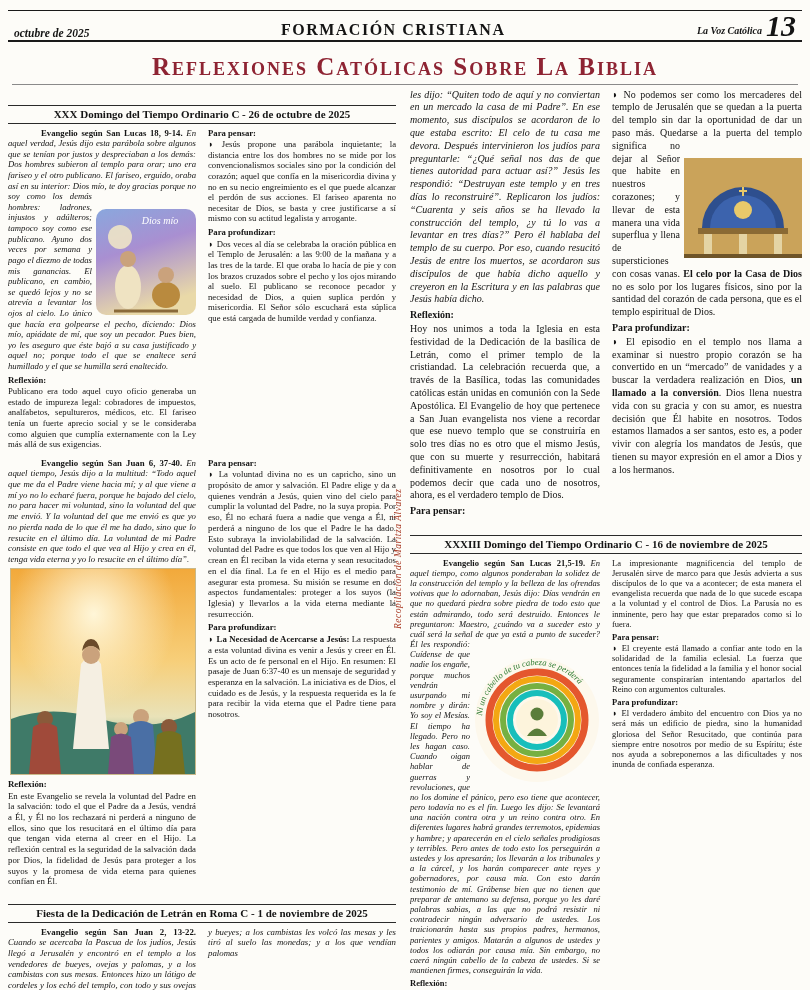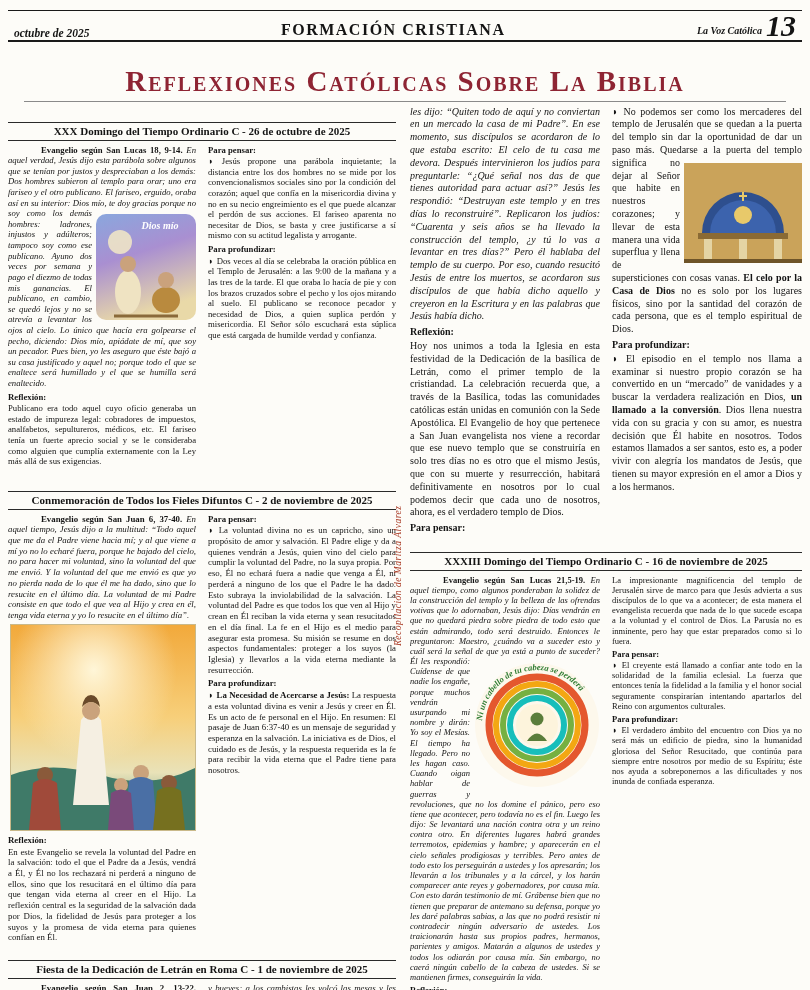--- a/index.html
+++ b/index.html
@@ -15,22 +15,22 @@
     border-top:1.5px solid #1a1a1a;border-bottom:2.5px solid #1a1a1a;
     padding:3px 6px 1px;
   }
   .mh-date{font-style:italic;font-weight:bold;font-size:11.5px;}
   .mh-section{font-weight:bold;font-size:16px;letter-spacing:1.5px;}
   .mh-right{display:flex;align-items:flex-end;gap:4px;}
   .mh-pub{font-style:italic;font-weight:bold;font-size:10px;padding-bottom:3px;}
   .mh-page{font-size:30px;font-style:italic;font-weight:bold;line-height:0.82;}
   
   .main-title{
-    margin:16px;text-align:center;color:#8e2433;
-    font-variant:small-caps;font-weight:bold;font-size:29px;letter-spacing:2px;
+    margin:4px;text-align:center;color:#8e2433;
+    font-variant:small-caps;font-weight:bold;font-size:25px;letter-spacing:2px;
     padding:7px 0 3px;border-bottom:1px solid #8a8a8a;margin-bottom:4px;
   }
   
   .content{position:relative;display:flex;gap:14px;}
   .half{width:390px;}
   .half.right{width:394px;}
   .sec-header{
     border-top:1px solid #2a2a2a;border-bottom:1px solid #2a2a2a;
     text-align:center;font-weight:bold;font-size:11px;
     padding:2.5px 0;margin:16px 0 4px;
@@ -44,21 +44,21 @@
   .h-c{height:66px;font-size:8.8px;}
   .h-rt{height:430px;font-size:10px;line-height:1.28;}
   .h-d{height:440px;font-size:8.5px;line-height:1.2;}
   .cols p{margin:0 0 2px;}
   .gtitle{font-weight:bold;padding-left:33px;}
   .gtext i{font-style:italic;}
   .label{font-weight:bold;margin:3px 0 1px !important;}
   .bullet{font-weight:bold;padding-right:1px;}
   .bold-inline{font-weight:bold;}
   
-  .fimg{float:right;margin:6px 0 2px 4px;font-weight:bold;}
+  .fimg{float:right;margin:18px 0 2px 4px;}
   .fimg svg{display:block;}
   .bimg{display:block;width:184px;margin:3px auto 4px;}
   .bimg svg{display:block;border:1px solid #c9b98a;}
   
   .vcredit{
     position:absolute;left:385px;top:340px;height:200px;
     writing-mode:vertical-rl;transform:rotate(180deg);
     font-style:italic;font-size:9.5px;color:#a83823;letter-spacing:0.5px;
     white-space:nowrap;
   }
@@ -116,21 +116,20 @@
           <span class="bullet">◗</span>
           <span>Jesús propone una parábola inquietante; la distancia entre los dos hombres no se mide por los convencionalismos sociales sino por la condición del corazón; aquel que confía en la misericordia divina y no en su necio engreimiento es el que puede alcanzar el perdón de sus acciones. El fariseo aparenta no necesitar de Dios, se basta y cree justificarse a sí mismo con su actitud legalista y arrogante.</span>
         </p>
         <p class="label">Para profundizar:</p>
         <p class="body">
           <span class="bullet">◗</span>
           <span>Dos veces al día se celebraba la oración pública en el Templo de Jerusalén: a las 9:00 de la mañana y a las tres de la tarde. El que oraba lo hacía de pie y con los brazos cruzados sobre el pecho y los ojos mirando al suelo. El publicano se reconoce pecador y necesidad de Dios, a quien suplica perdón y misericordia. El Señor sólo escuchará esta súplica que está cargada de humilde verdad y confianza.</span>
         </p>
       </div>
 
-      <div class="sec-header">Conmemoración de Todos los Fieles Difuntos C - 2 de noviembre de 2025</div>
       <div class="cols h-b">
         <p class="gtext">
           <b class="gtitle">Evangelio según San Juan 6, 37-40.</b>
           <i>En aquel tiempo, Jesús dijo a la multitud: “Todo aquel que me da el Padre viene hacia mí; y al que viene a mí yo no lo echaré fuera, porque he bajado del cielo, no para hacer mi voluntad, sino la voluntad del que me envió. Y la voluntad del que me envió es que yo no pierda nada de lo que él me ha dado, sino que lo resucite en el último día. La voluntad de mi Padre consiste en que todo el que vea al Hijo y crea en él, tenga vida eterna y yo lo resucite en el último día”.</i>
         </p>
         <span class="bimg">
             <svg width="184" height="205" viewBox="0 0 184 205">
           <defs>
             <linearGradient id="g2" x1="0" y1="0" x2="0" y2="1">
               <stop offset="0" stop-color="#f2a93b"></stop>

